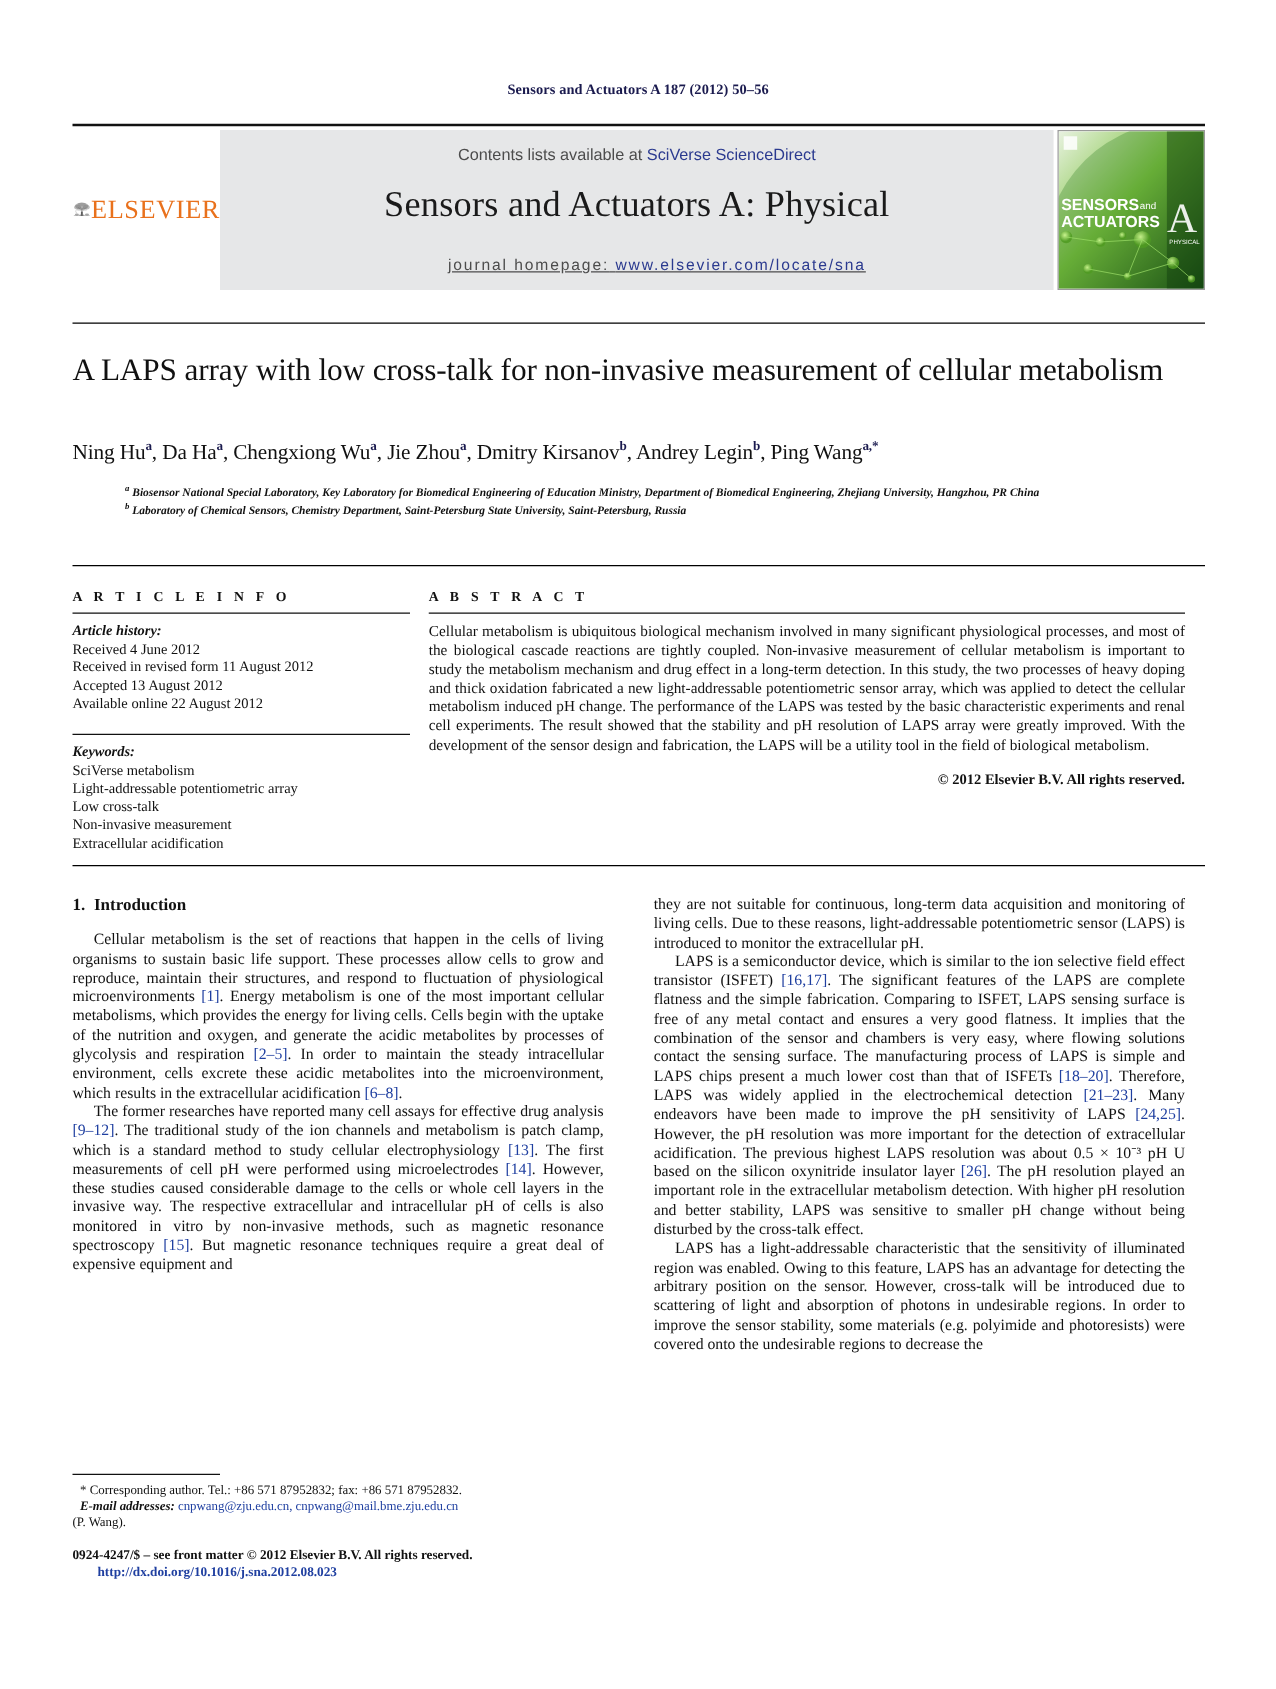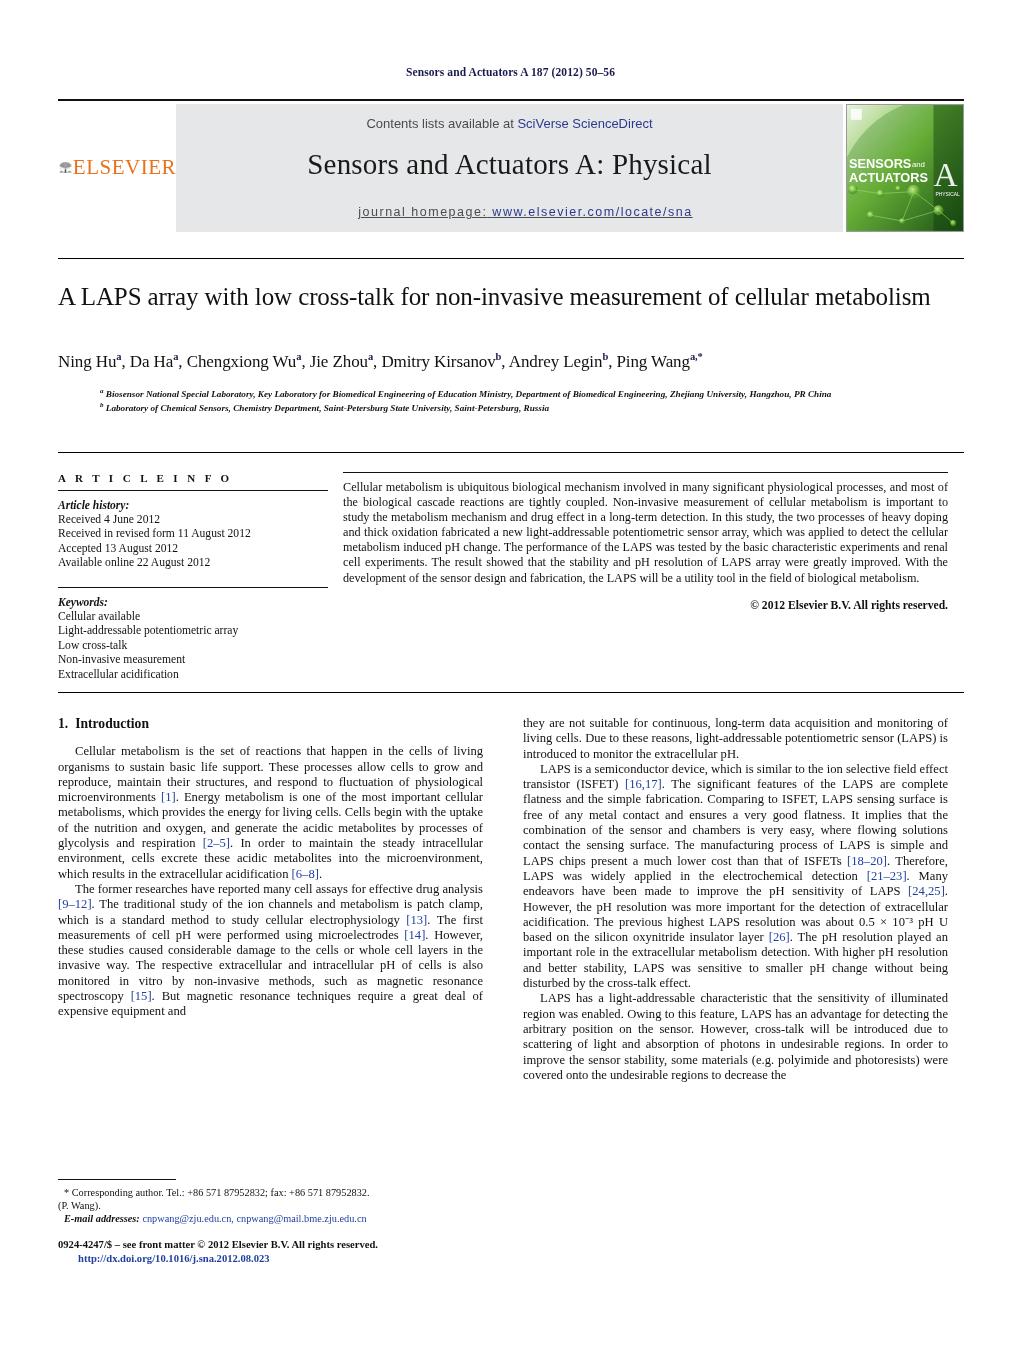--- a/index.html
+++ b/index.html
@@ -429,29 +429,30 @@
       <div class="hist-label">Article history:</div>
       <div>Received 4 June 2012</div>
       <div>Received in revised form 11 August 2012</div>
       <div>Accepted 13 August 2012</div>
       <div>Available online 22 August 2012</div>
     </div>
     <div class="info-gap"></div>
     <hr class="kw-rule">
     <div class="info-list">
       <div class="kw-label">Keywords:</div>
-      <div>Cellular available</div>
+      <div>SciVerse metabolism</div>
       <div>Light-addressable potentiometric array</div>
       <div>Low cross-talk</div>
       <div>Non-invasive measurement</div>
       <div>Extracellular acidification</div>
     </div>
   </div>
 
   <div class="abstractbox">
+    <div class="sec-head">A B S T R A C T</div>
     <hr class="hr-rule">
     <p class="abstract-text">Cellular metabolism is ubiquitous biological mechanism involved in many significant physiological processes, and most of the biological cascade reactions are tightly coupled. Non-invasive measurement of cellular metabolism is important to study the metabolism mechanism and drug effect in a long-term detection. In this study, the two processes of heavy doping and thick oxidation fabricated a new light-addressable potentiometric sensor array, which was applied to detect the cellular metabolism induced pH change. The performance of the LAPS was tested by the basic characteristic experiments and renal cell experiments. The result showed that the stability and pH resolution of LAPS array were greatly improved. With the development of the sensor design and fabrication, the LAPS will be a utility tool in the field of biological metabolism.</p>
     <div class="copyright">© 2012 Elsevier B.V. All rights reserved.</div>
   </div>
 
   <div class="rule-thin" style="left:58px; top:692px; width:906px; height:1px;"></div>
 
   <div class="col col-left">
     <div class="h2">
       <span class="num">1.</span><span>Introduction</span>
@@ -462,25 +463,25 @@
 
   <div class="col col-right">
     <p class="body-p" id="rp0" style="text-indent:0;">they are not suitable for continuous, long-term data acquisition and monitoring of living cells. Due to these reasons, light-addressable potentiometric sensor (LAPS) is introduced to monitor the extracellular pH.</p>
     <p class="body-p" id="rp1">LAPS is a semiconductor device, which is similar to the ion selective field effect transistor (ISFET) <span class="ref">[16,17]</span>. The significant features of the LAPS are complete flatness and the simple fabrication. Comparing to ISFET, LAPS sensing surface is free of any metal contact and ensures a very good flatness. It implies that the combination of the sensor and chambers is very easy, where flowing solutions contact the sensing surface. The manufacturing process of LAPS is simple and LAPS chips present a much lower cost than that of ISFETs <span class="ref">[18–20]</span>. Therefore, LAPS was widely applied in the electrochemical detection <span class="ref">[21–23]</span>. Many endeavors have been made to improve the pH sensitivity of LAPS <span class="ref">[24,25]</span>. However, the pH resolution was more important for the detection of extracellular acidification. The previous highest LAPS resolution was about 0.5 × 10⁻³ pH U based on the silicon oxynitride insulator layer <span class="ref">[26]</span>. The pH resolution played an important role in the extracellular metabolism detection. With higher pH resolution and better stability, LAPS was sensitive to smaller pH change without being disturbed by the cross-talk effect.</p>
     <p class="body-p" id="rp2">LAPS has a light-addressable characteristic that the sensitivity of illuminated region was enabled. Owing to this feature, LAPS has an advantage for detecting the arbitrary position on the sensor. However, cross-talk will be introduced due to scattering of light and absorption of photons in undesirable regions. In order to improve the sensor stability, some materials (e.g. polyimide and photoresists) were covered onto the undesirable regions to decrease the</p>
   </div>
 
   <div class="footnote">
     <hr class="footnote-rule">
     <span class="fn-line fn-indent">* Corresponding author. Tel.: +86 571 87952832; fax: +86 571 87952832.</span>
-    <span class="fn-line">(P. Wang).</span>
     <span class="fn-line fn-indent">
       <span class="fn-email-label">E-mail addresses:</span>
       <span class="fn-email">cnpwang@zju.edu.cn, cnpwang@mail.bme.zju.edu.cn</span>
     </span>
+    <span class="fn-line">(P. Wang).</span>
   </div>
 
   <div class="page-footer">
     <span>0924-4247/$ – see front matter © 2012 Elsevier B.V. All rights reserved.</span>
     <span class="doi-link">http://dx.doi.org/10.1016/j.sna.2012.08.023</span>
   </div>
 
 </div>
 
 </body></html>

